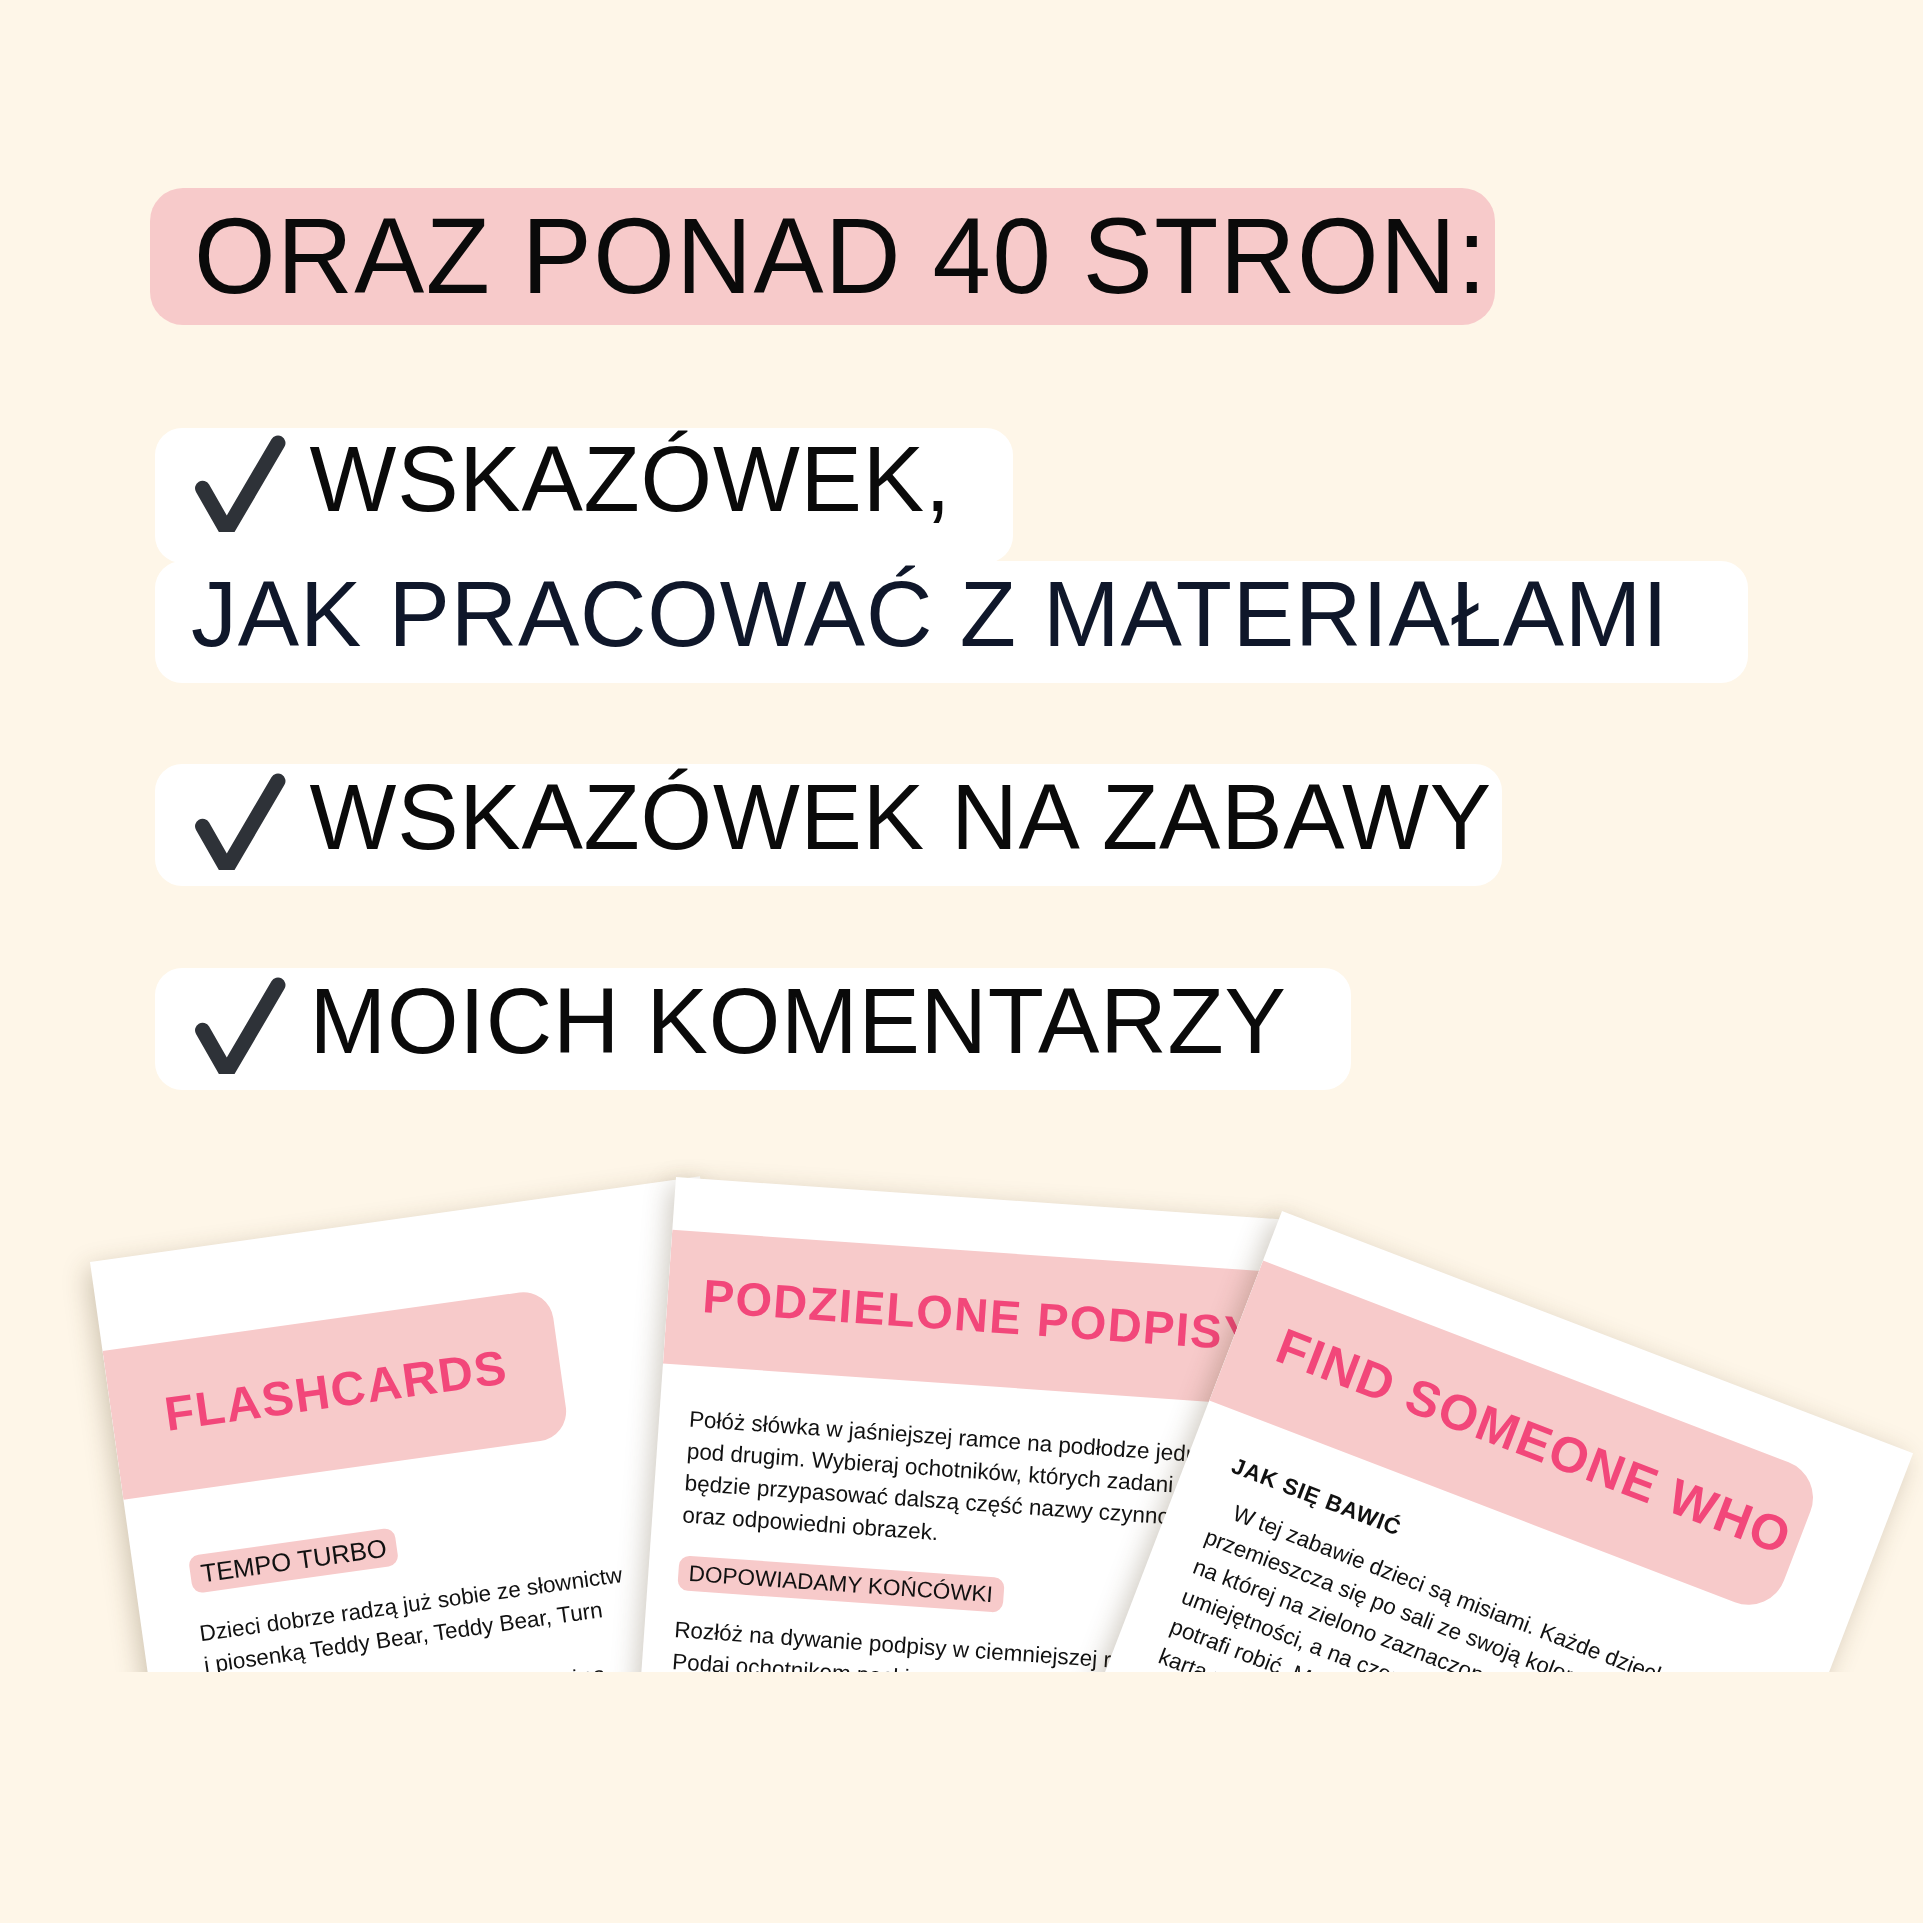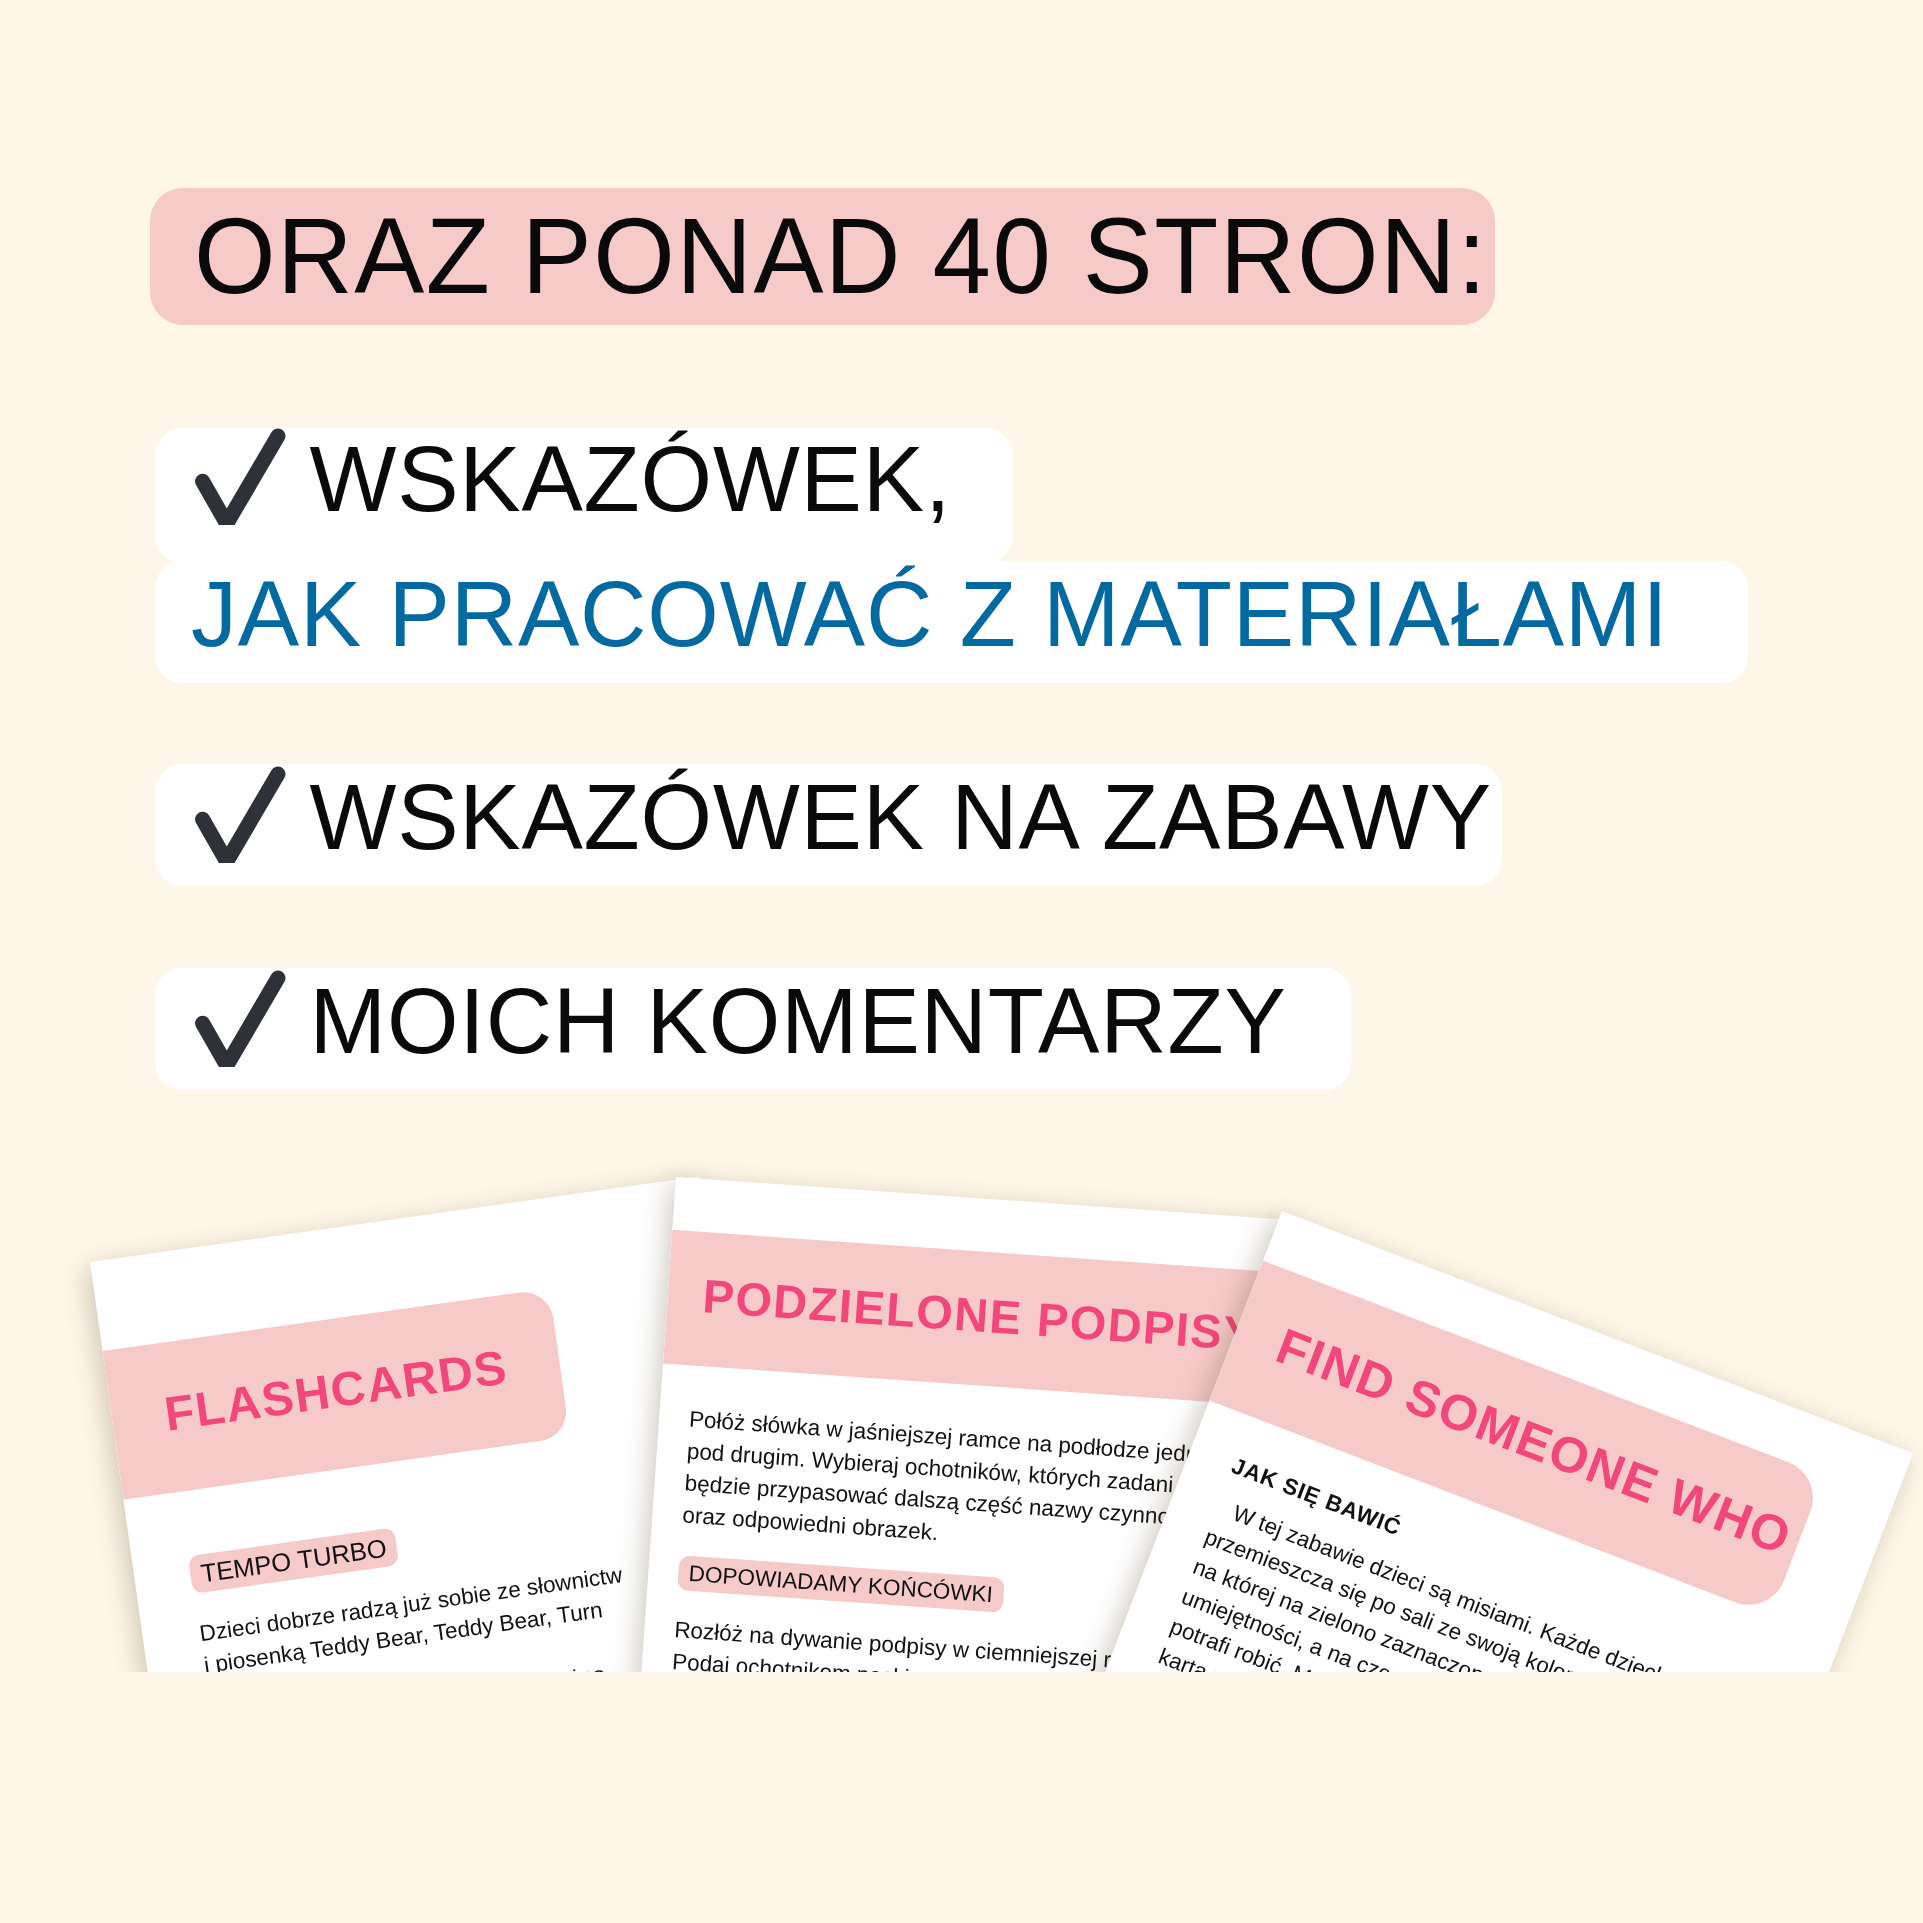--- a/index.html
+++ b/index.html
@@ -21,26 +21,26 @@
     font-size: 107px; line-height: 128px; color: #0a0a0a;
     letter-spacing: 1.5px; font-weight: 400;
     transform: scaleX(0.98); transform-origin: left center;
   }
 
   
   .check-pill {
     position: absolute; background: #ffffff; border-radius: 27px;
   }
   .check-row {
-    position: absolute; display: flex; align-items: flex-start;
+    position: absolute; display: flex; align-items: flex-end;
     font-size: 92px; line-height: 105px; color: #0a0a0a; letter-spacing: 0.8px;
   }
   .check-icon { width: 98px; height: 98px; margin-right: 22.5px; flex: 0 0 98px; }
   .cont-line {
-    position: absolute; font-size: 92px; line-height: 105px; color: #0369a1; letter-spacing: 0.8px;
+    position: absolute; font-size: 92px; line-height: 105px; color: #0f172a; letter-spacing: 0.8px;
   }
 
   
   .card {
     position: absolute; background: #fff;
     box-shadow: -4.5px 7.5px 25.6px rgba(80,60,30,0.28);
     overflow: hidden;
   }
   .card .band { position: absolute; background: #F7CACA; }
   .card .title {

